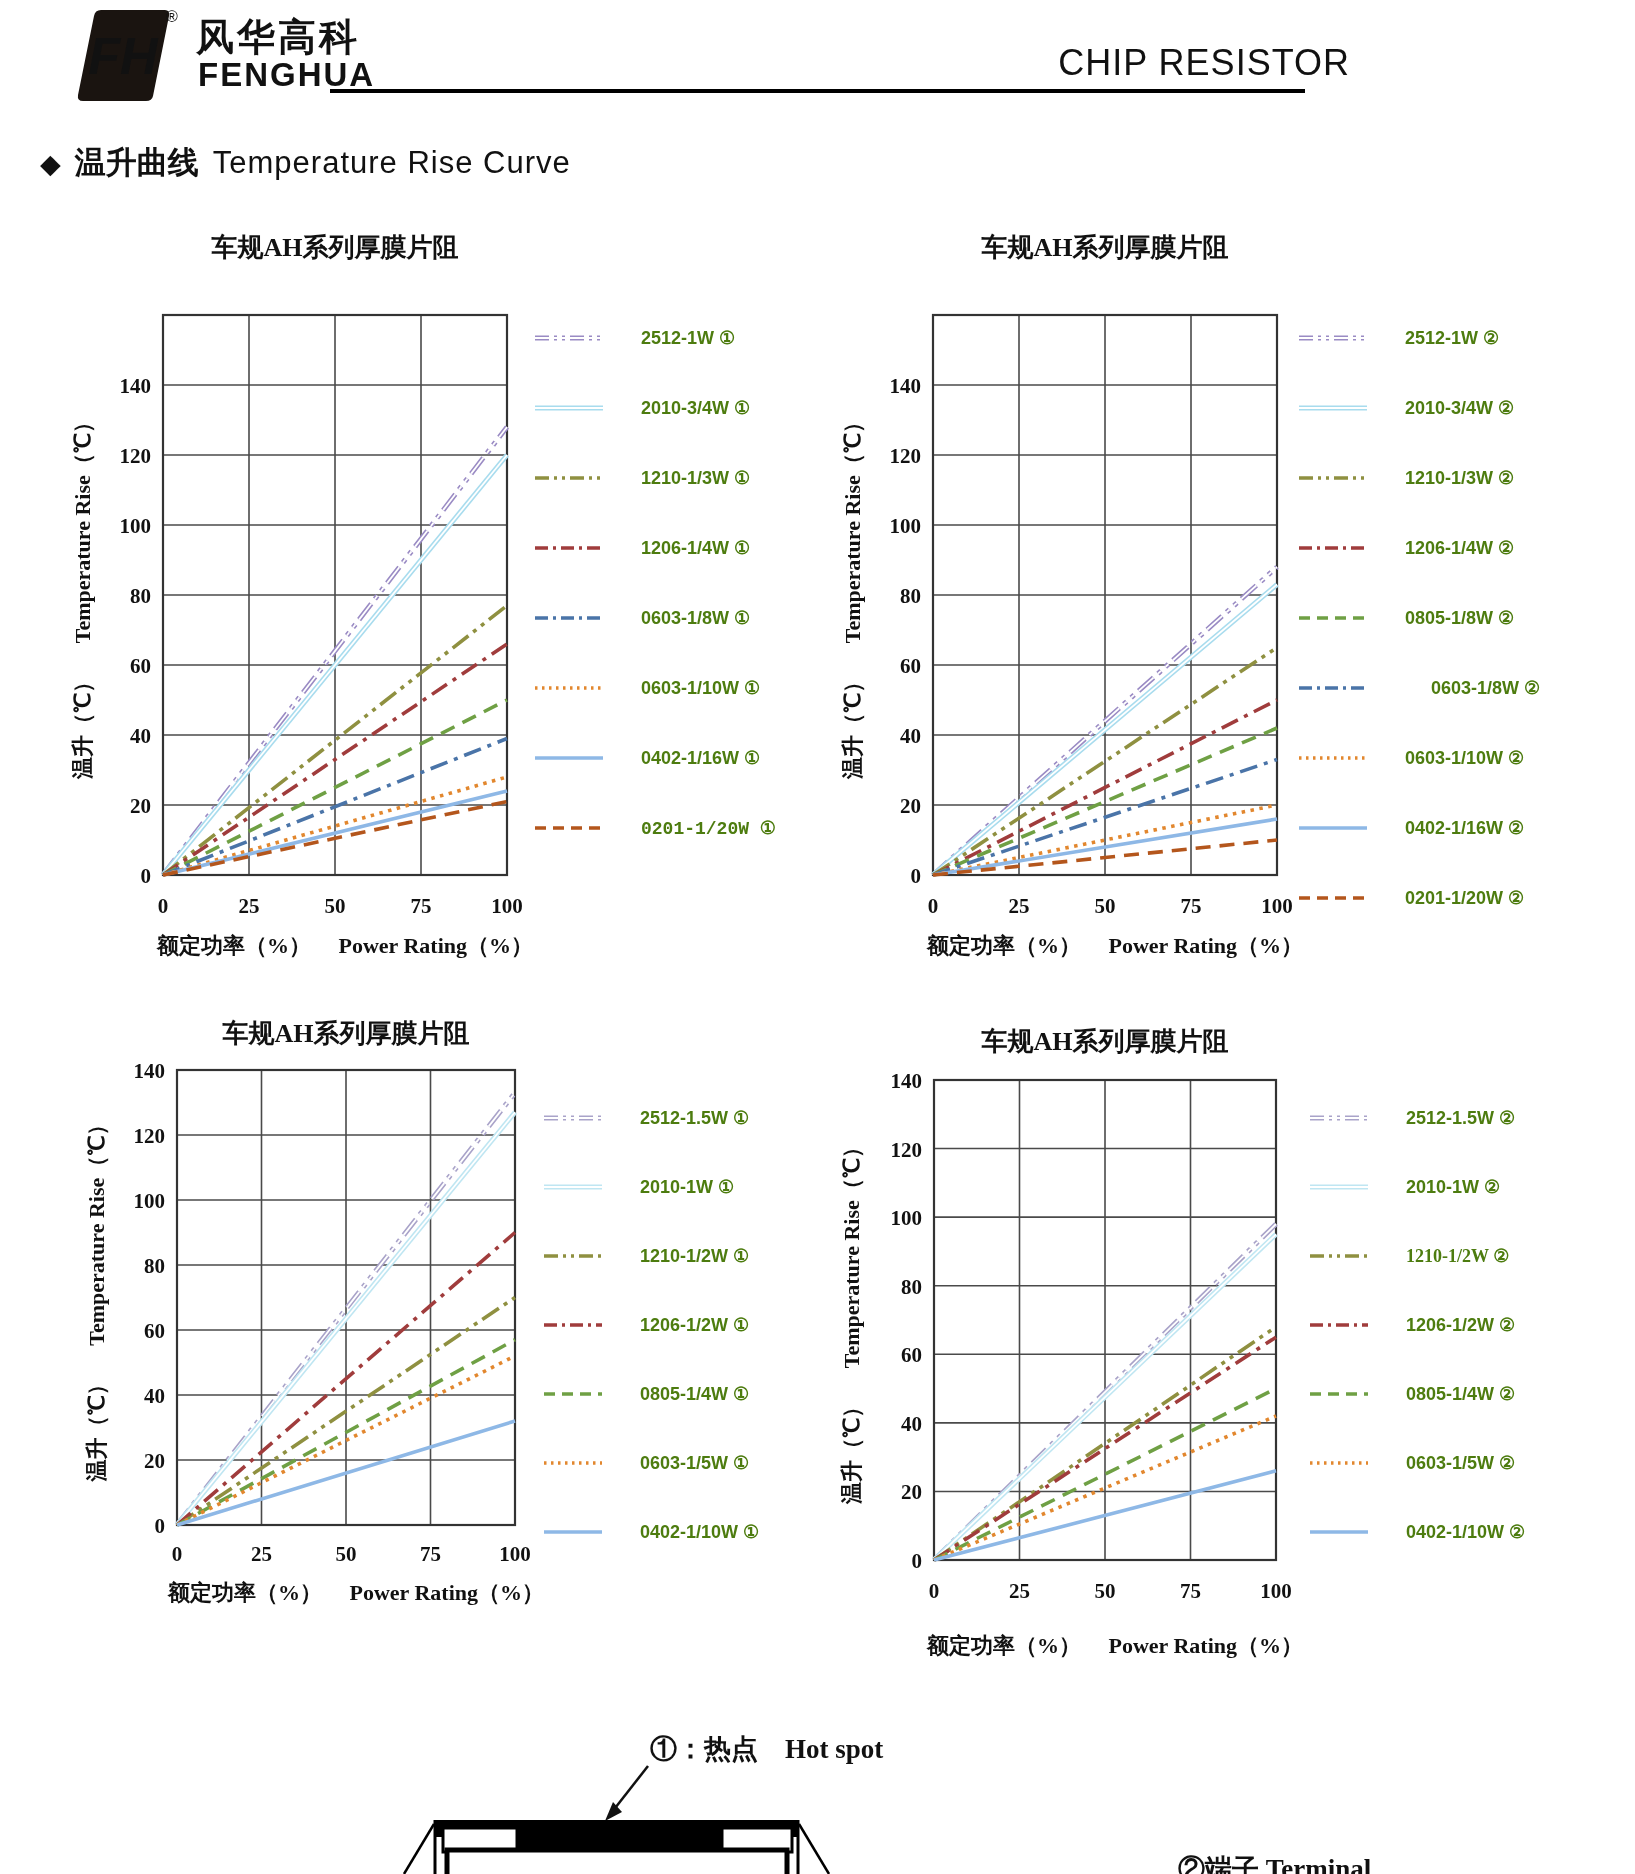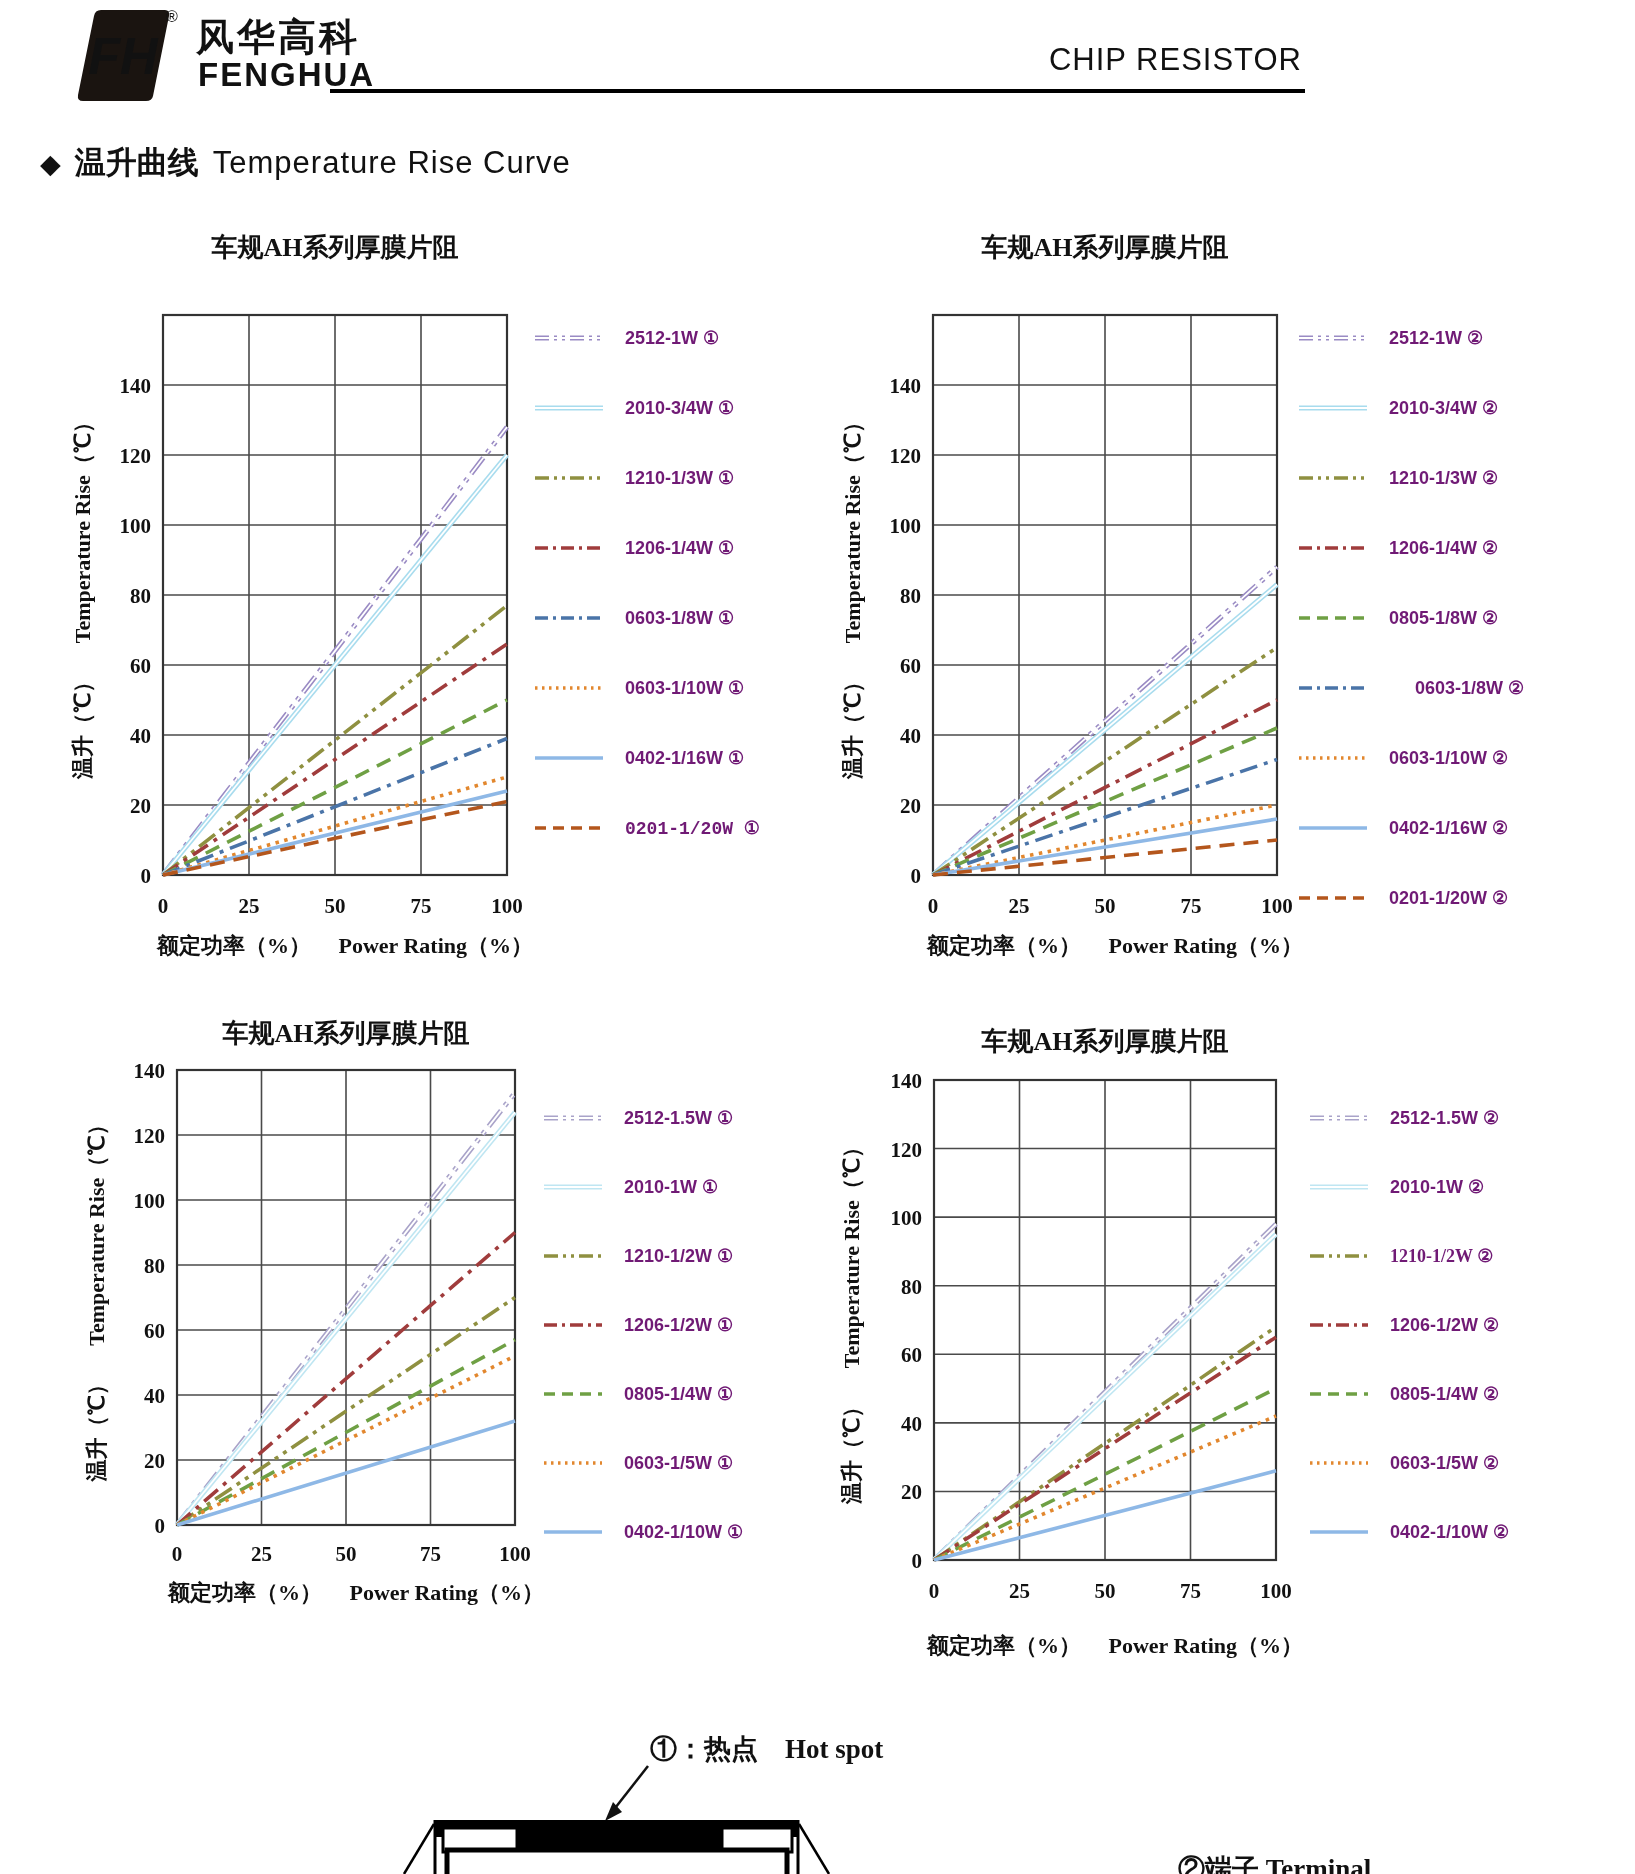--- a/index.html
+++ b/index.html
@@ -4,38 +4,38 @@
 <style>
   html,body{margin:0;padding:0;background:#ffffff;}
   body{width:1635px;height:1874px;position:relative;overflow:hidden;
        font-family:"Liberation Sans",sans-serif;color:#111;}
   
   #logo-mark{position:absolute;left:73px;top:8px;}
   #brand-cn{position:absolute;left:196px;top:12px;font-size:38px;font-weight:700;letter-spacing:3px;}
   #brand-en{position:absolute;left:198px;top:56px;font-size:33px;font-weight:700;letter-spacing:2px;}
   #reg-mark{position:absolute;left:166px;top:8px;font-size:16px;}
   #doc-title{position:absolute;left:0;top:42px;width:1302px;text-align:right;
-             font-size:31px;font-weight:400;letter-spacing:1px;}
+             font-size:36px;font-weight:400;letter-spacing:1px;padding-left:48px;}
   #header-rule{position:absolute;left:330px;top:89px;width:975px;height:4px;background:#000;}
   
   #section-title{position:absolute;left:40px;top:142px;font-size:31px;white-space:nowrap;}
   #section-title .bullet{font-size:27px;margin-right:14px;}
   #section-title .cn{font-weight:700;margin-right:14px;}
   #section-title .en{font-weight:400;letter-spacing:1px;}
   
   .chart-svg{position:absolute;}
   svg text{fill:#111;}
   .t-title{font:700 26px "Liberation Serif",serif;}
   .t-tick{font:700 21px "Liberation Serif",serif;}
   .t-axis{font:700 22px "Liberation Serif",serif;}
   .t-note{font:700 27px "Liberation Serif",serif;}
   
   .legend{position:absolute;}
   .legend-item{display:flex;align-items:center;gap:20px;}
-  .legend-label{font-size:18px;font-weight:700;color:#701a75;white-space:nowrap;}
+  .legend-label{font-size:18px;font-weight:700;color:#4d7c0f;white-space:nowrap;margin-left:16px;}
   #footer-svg{position:absolute;left:0;top:1690px;}
 </style>
 </head>
 <body>
 
 <div>
   <svg id="logo-mark" width="100" height="95" viewBox="0 0 100 95">
     <path d="M28 2 L92 2 Q97 2 96 8 L80 88 Q79 93 73 93 L10 93 Q4 93 5 87 L21 8 Q22 2 28 2 Z" fill="#1a1410"></path>
     <text x="50" y="66" text-anchor="middle" font-family="Liberation Sans, sans-serif" font-size="52" font-weight="700" font-style="italic" fill="#ffffff">FH</text>
   </svg>

